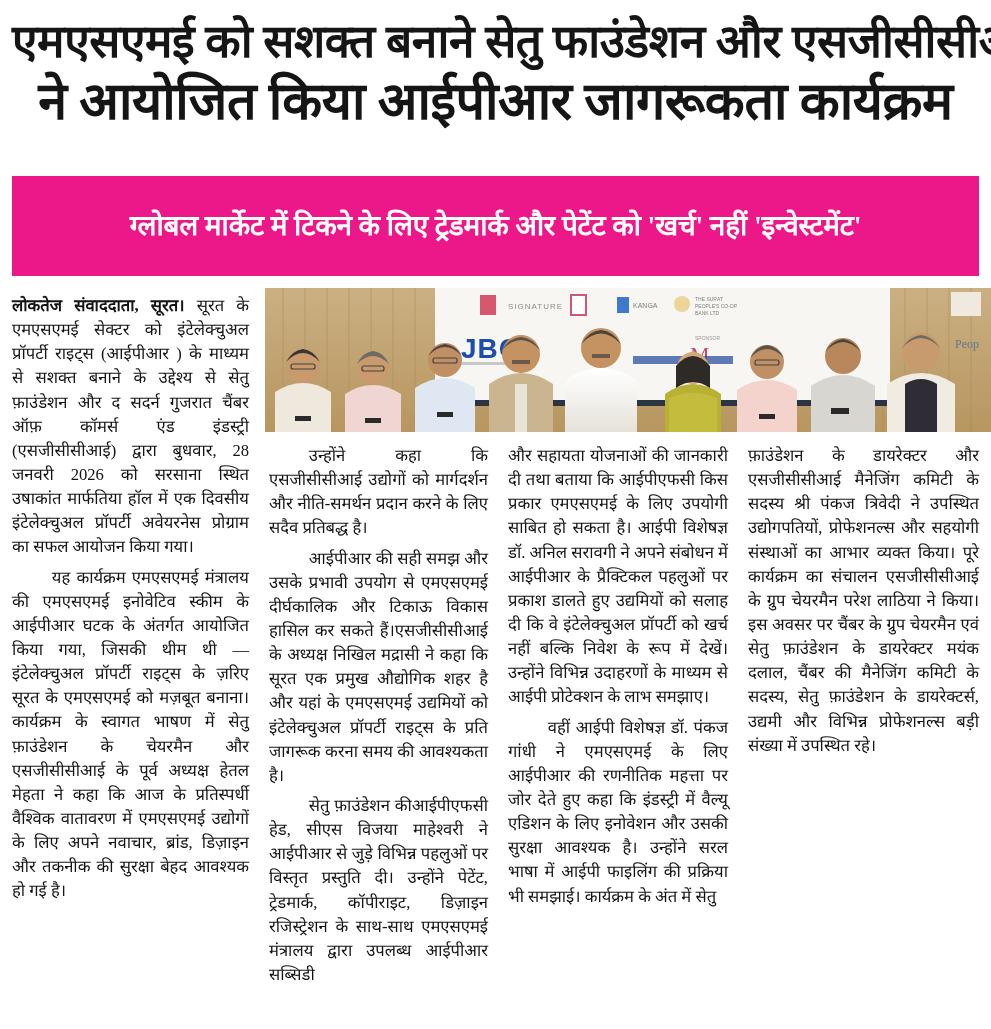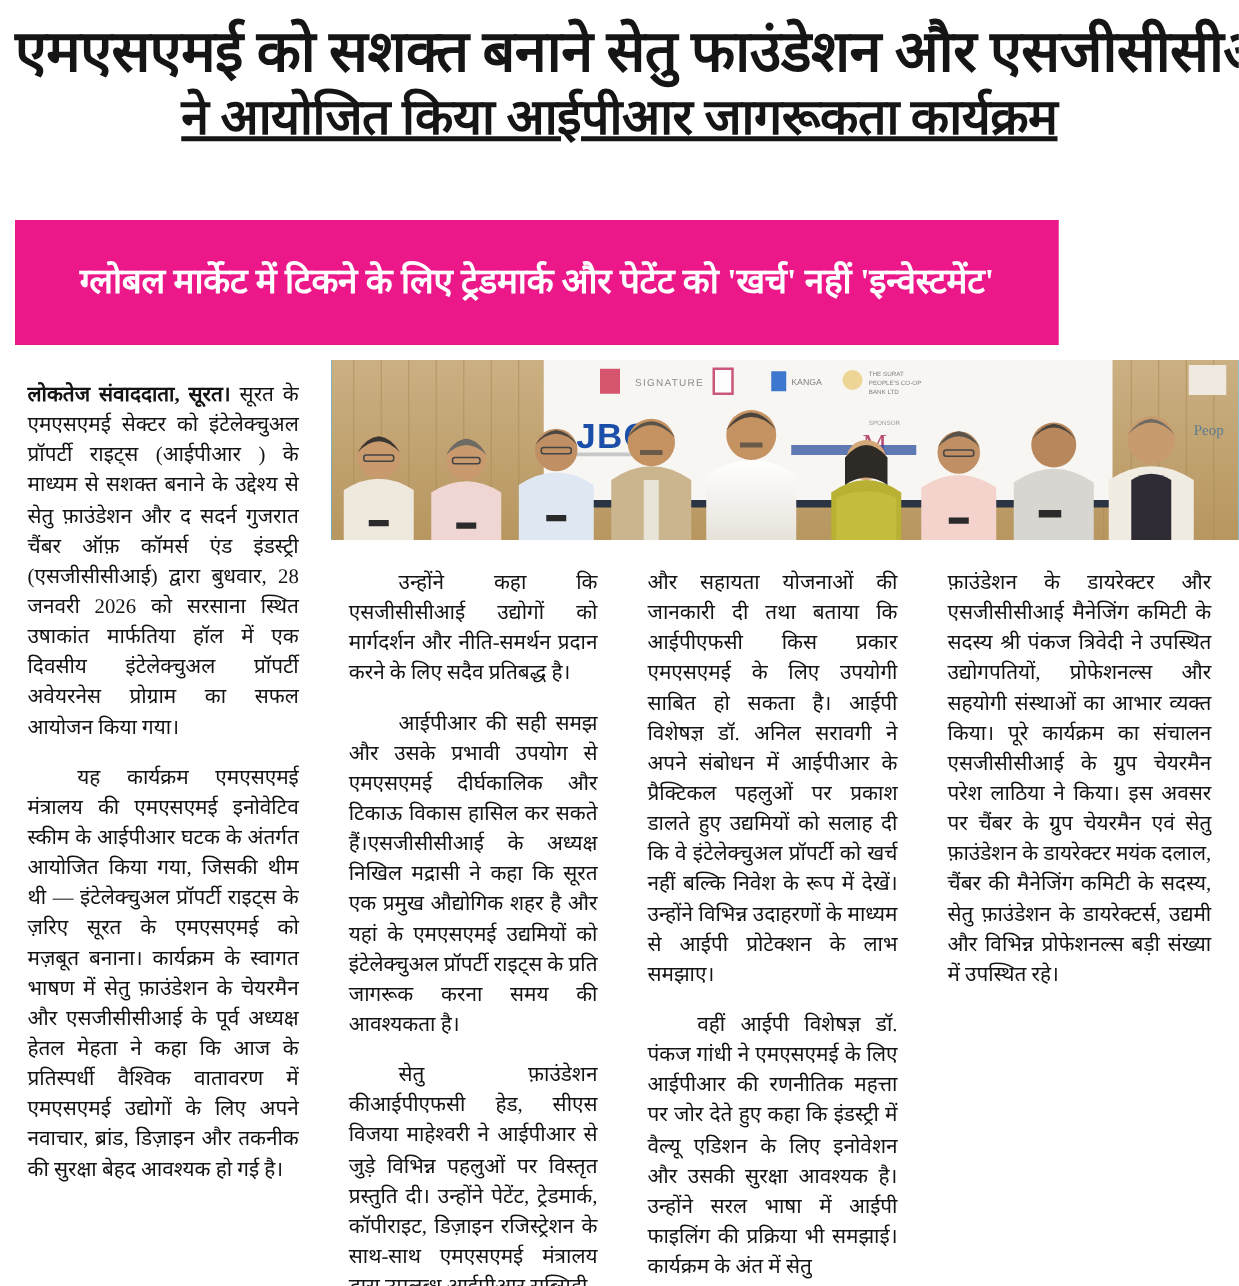--- a/index.html
+++ b/index.html
@@ -35,28 +35,28 @@
     font-weight: bold;
     font-size: 47px;
     line-height: 1.22;
     letter-spacing: -0.4px;
     color: #151515;
     white-space: nowrap;
     transform: scaleX(1.0);
     -webkit-font-smoothing: none;
   }
   .headline-line.l1 { font-size: 46px; }
-  .headline-line.l2 { font-size: 40px; text-decoration: underline; }
+  .headline-line.l2 { font-size: 52px; }
 
   
   .subhead-banner {
     position: absolute;
     left: 12px;
     top: 176px;
-    width: 835px;
+    width: 967px;
     height: 100px;
     background: #EC1789;
     box-sizing: border-box;
     display: flex;
     flex-direction: column;
     align-items: center;
     justify-content: center;
     padding: 2px 6px;
   }
   .subhead-line {
@@ -97,21 +97,21 @@
     font-family: "Liberation Serif", "DejaVu Serif", serif;
     font-size: 16.6px;
     line-height: 1.455;
     text-align: justify;
     text-justify: inter-word;
     color: #131313;
     box-sizing: border-box;
     overflow: hidden;
   }
   .col p {
-    margin: 16px;
+    margin: 6px;
     text-indent: 2.4em;
   }
   .col p.noindent { text-indent: 0; }
   .byline {
     font-weight: bold;
   }
 
   .col1 { left: 6px;   top: 0px;   width: 249px; height: 741px; }
   .col2 { left: 263px; top: 150px; width: 231px; height: 591px; }
   .col3 { left: 502px; top: 150px; width: 232px; height: 591px; }

